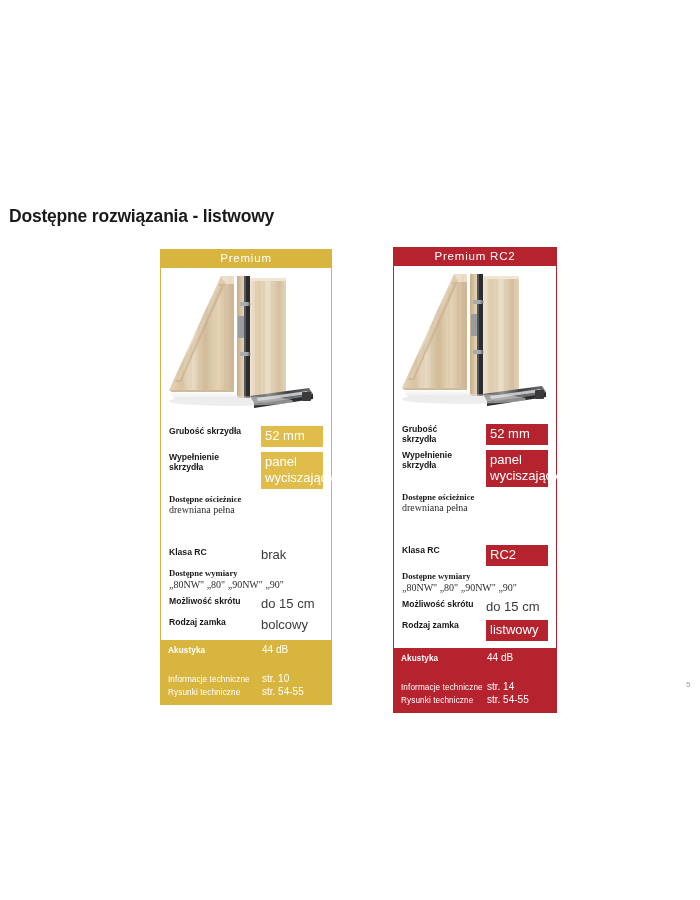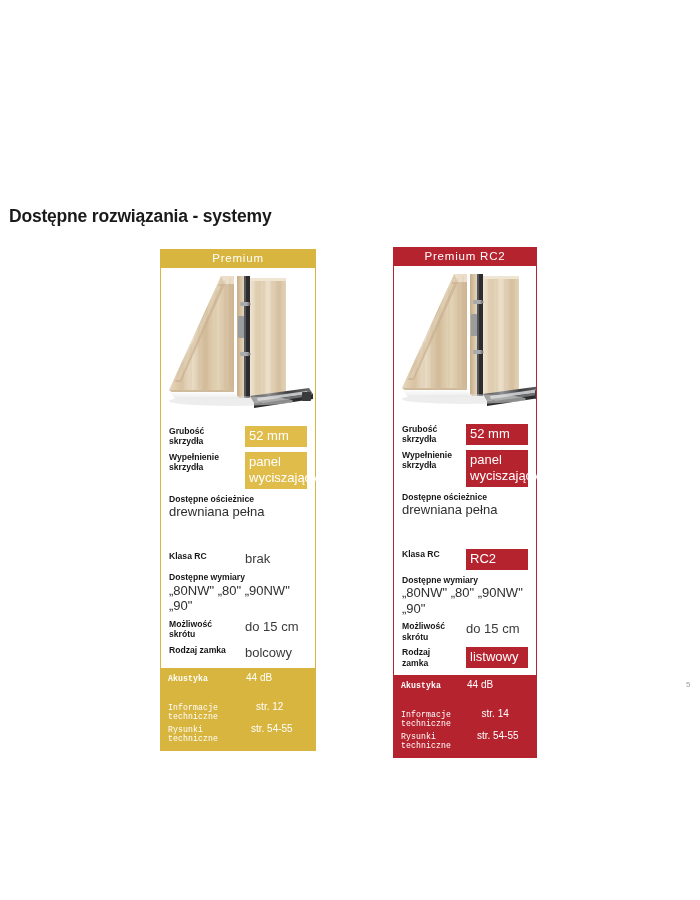--- a/index.html
+++ b/index.html
@@ -32,22 +32,22 @@
     top: 680px;
     font-size: 8px;
     color: #9b9b9b;
   }
 
   
   .panel {
     position: absolute;
     box-sizing: border-box;
   }
-  .panel-gold  { left: 160px; top: 249px; width: 156px; }
-  .panel-red   { left: 393px; top: 247px; width: 144px; }
+  .panel-gold  { left: 160px; top: 249px; width: 172px; }
+  .panel-red   { left: 393px; top: 247px; width: 164px; }
 
   .panel-header {
     height: 19px;
     text-align: center;
     color: #ffffff;
     font-size: 11.5px;
     letter-spacing: 0.8px;
     line-height: 19px;
     font-weight: normal;
   }
@@ -105,61 +105,60 @@
   .spec-value.badge {
     color: #ffffff;
     padding: 2px 4px 2.5px 4px;
     width: 54px;
     font-size: 13px;
   }
   .panel-gold .spec-value.badge { background: #e0bc4a; }
   .panel-red  .spec-value.badge { background: #b5232e; }
 
   .spec-sub {
-    font-size: 13px;
+    font-size: 10px;
     color: #2e2e2e;
     margin-top: 0px;
     line-height: 1.2;
   }
-  .spec-block { margin-bottom: 5px; }
+  .spec-block { margin-bottom: 5px; font-family: Liberation Serif, serif; }
 
   .spacer { height: 26px; }
 
   
   .panel-footer {
     padding: 4px 8px 8px 8px;
   }
   .panel-gold .panel-footer { background: #d8b53f; }
   .panel-red  .panel-footer { background: #b5232e; }
 
   .footer-row {
     display: flex;
     align-items: baseline;
     justify-content: space-between;
     color: #ffffff;
   }
   .footer-row .f-label {
     font-size: 8.2px;
     font-weight: bold;
     letter-spacing: 0.1px;
-    font-family: Liberation Mono, monospace;
   }
   .footer-row .f-value {
     font-size: 10px;
     width: 62px;
     text-align: left;
   }
   .footer-gap { height: 16px; }
   .footer-row.link .f-label { font-weight: normal; font-size: 8.2px; }
   .footer-row.link { margin-top: 2px; }
 </style>
 </head>
 <body>
 
-<div class="page-title">Dostępne rozwiązania - systemy</div>
+<div class="page-title">Dostępne rozwiązania - listwowy</div>
 
 <div class="panel panel-gold">
   <div class="panel-header">Premium</div>
   <div class="panel-body">
 
     <div class="photo">
       <svg class="door-scene" viewBox="0 0 156 152">
         <defs>
           <linearGradient id="woodA" x1="0" y1="0" x2="1" y2="0">
             <stop offset="0%" stop-color="#e7d7bd"></stop>
@@ -280,21 +279,21 @@
   </div>
 
   <div class="panel-footer">
     <div class="footer-row">
       <div class="f-label">Akustyka</div>
       <div class="f-value">44 dB</div>
     </div>
     <div class="footer-gap"></div>
     <div class="footer-row link">
       <div class="f-label">Informacje techniczne</div>
-      <div class="f-value">str. 12</div>
+      <div class="f-value">str. 10</div>
     </div>
     <div class="footer-row link">
       <div class="f-label">Rysunki techniczne</div>
       <div class="f-value">str. 54-55</div>
     </div>
   </div>
 </div>
 
 <div class="panel panel-red">
   <div class="panel-header">Premium RC2</div>

